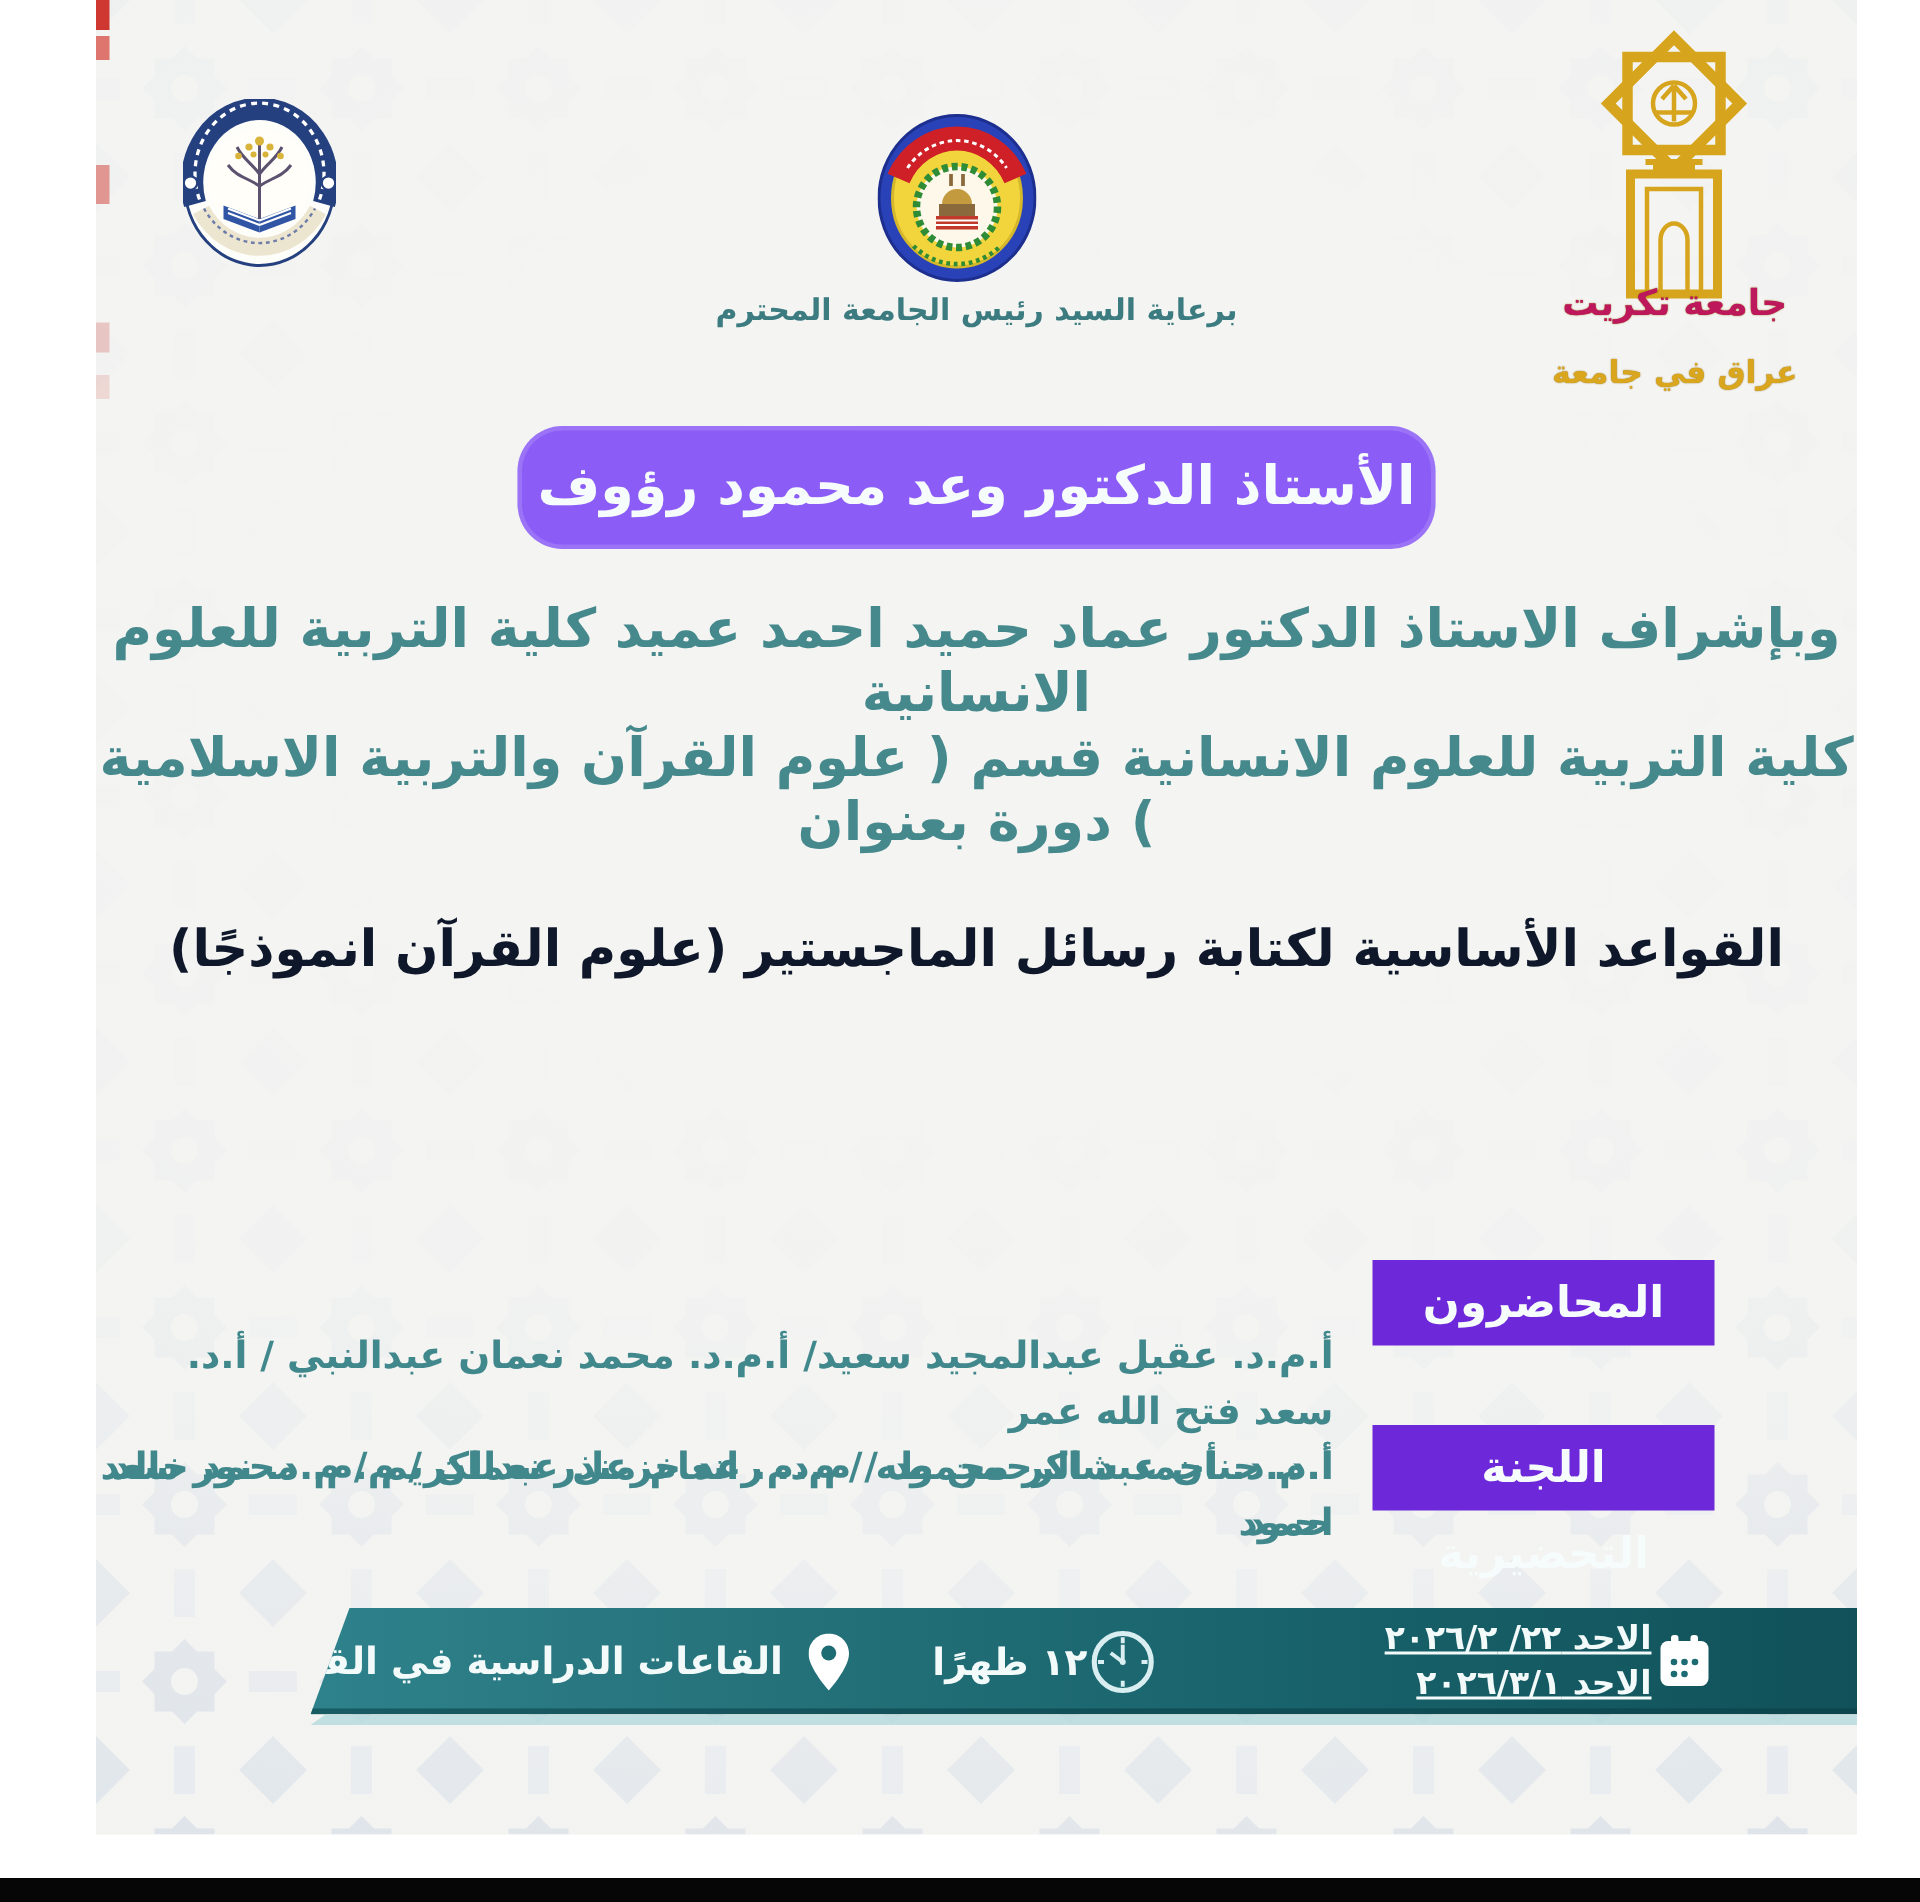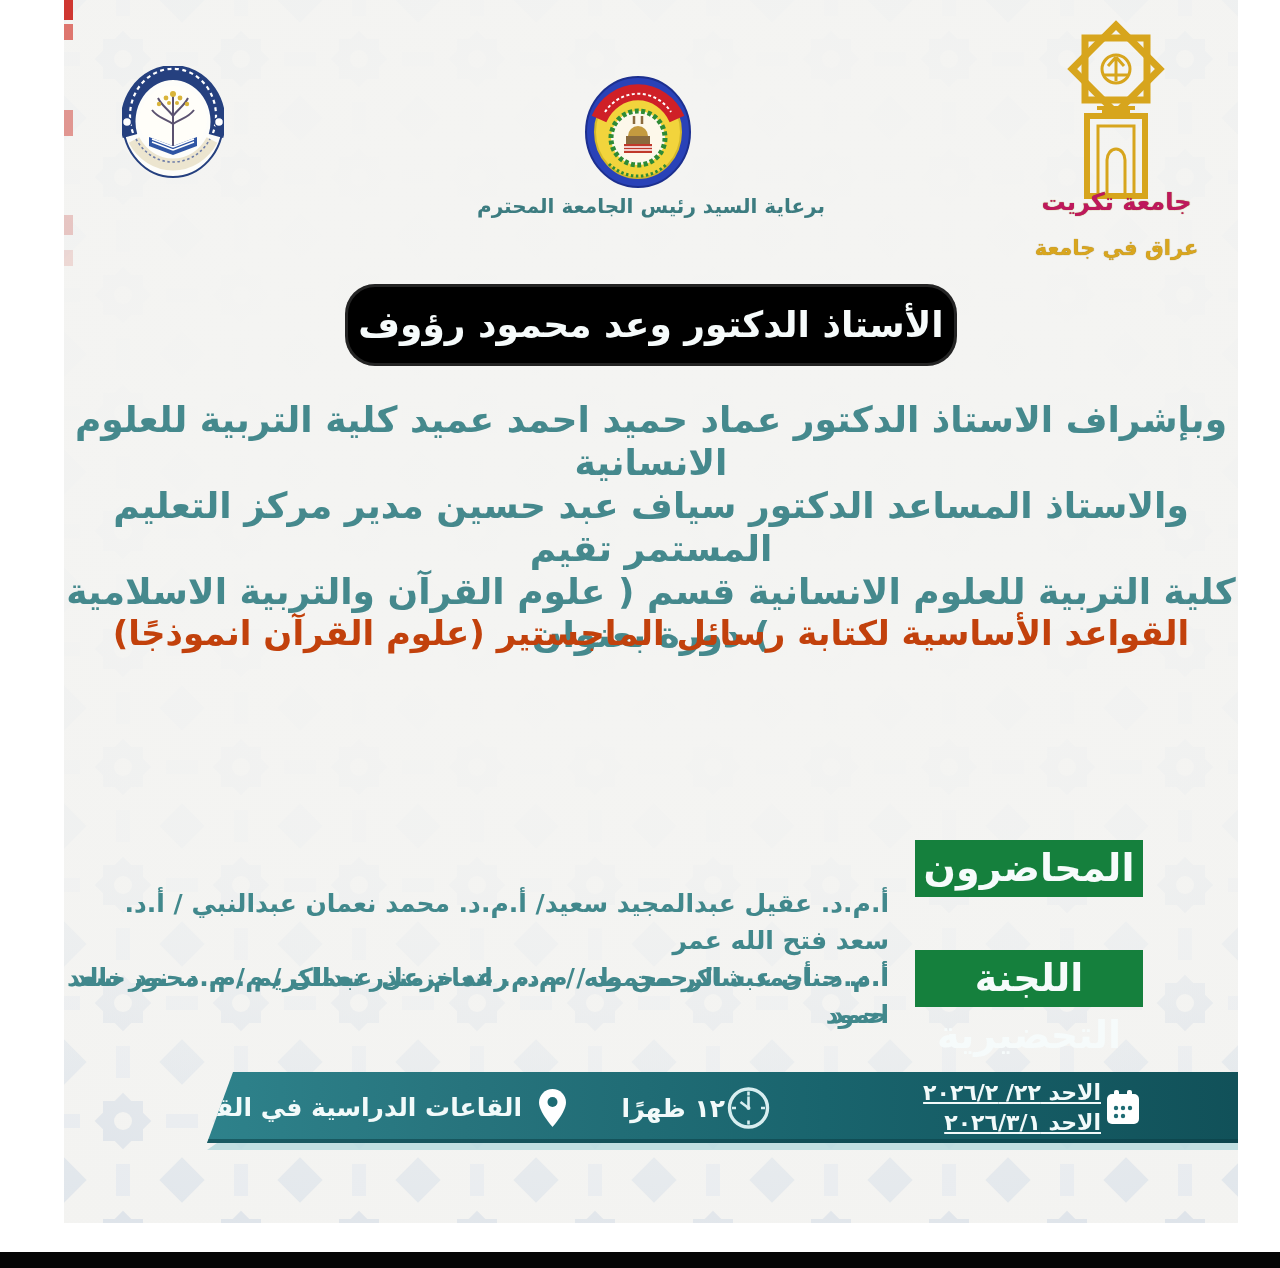--- a/index.html
+++ b/index.html
@@ -20,30 +20,30 @@
   .logo-gold{position:absolute;right:4px;top:20px;width:235px;height:252px;text-align:center;}
   .gold-callig{position:absolute;top:168px;left:0;right:0;font-size:24px;font-weight:700;
                color:#be185d;white-space:nowrap;text-shadow:0 0 1px #8a6508;}
   .gold-slogan{position:absolute;top:216px;left:0;right:0;font-size:21px;font-weight:700;
                color:#d9a61e;text-shadow:0 0 1px #8a6508;}
 
   
   .patronage{position:absolute;top:194px;left:0;width:100%;text-align:center;
              font-size:20px;font-weight:700;color:#3c7c80;}
   .pill{position:absolute;top:284px;left:50%;transform:translateX(-50%);width:612px;height:82px;
-        background:#000000;border-radius:30px;color:#f6fbfb;font-size:36px;font-weight:700;
+        background:#8b5cf6;border-radius:30px;color:#f6fbfb;font-size:36px;font-weight:700;
         text-align:center;line-height:82px;box-shadow:inset 0 0 0 3px rgba(255,255,255,.14);}
   .supervision{position:absolute;top:398px;left:0;width:100%;text-align:center;
                font-size:36px;font-weight:700;color:#45898d;line-height:43px;}
   .course-title{position:absolute;top:613px;left:0;width:100%;text-align:center;
-                font-size:34px;font-weight:700;color:#c2410c;}
-
-  
-  .label-box{position:absolute;width:228px;height:57px;background:#15803d;color:#f6fbfb;
-             text-align:center;font-size:38px;font-weight:700;line-height:57px;margin-left:12px;}
+                font-size:34px;font-weight:700;color:#0f172a;}
+
+  
+  .label-box{position:absolute;width:228px;height:57px;background:#6d28d9;color:#f6fbfb;
+             text-align:center;font-size:29px;font-weight:700;line-height:57px;margin-left:12px;}
   .lec-box{top:840px;right:95px;}
   .com-box{top:950px;right:95px;}
   .names{position:absolute;right:349px;text-align:right;font-size:25px;font-weight:700;
          color:#41888c;line-height:37px;}
   .lec-names{top:841px;margin-top:44px;}
   .com-names{top:959px;}
 
   
   .footer-bar{position:absolute;top:1072px;left:143px;right:0;height:71px;
       background:linear-gradient(to left,#115159 0%,#19646d 40%,#27747d 75%,#2e828b 100%);
@@ -168,21 +168,20 @@
       <div class="gold-slogan">عراق في جامعة</div>
     </div>
 
     <div class="patronage">برعاية السيد رئيس الجامعة المحترم</div>
     <div class="pill">
       <span>الأستاذ الدكتور وعد محمود رؤوف</span>
     </div>
 
     <div class="supervision">
       <div>وبإشراف  الاستاذ الدكتور عماد حميد احمد عميد كلية التربية للعلوم الانسانية</div>
-      <div>والاستاذ المساعد الدكتور سياف عبد حسين مدير مركز التعليم المستمر تقيم</div>
       <div>كلية التربية للعلوم الانسانية قسم ( علوم القرآن والتربية الاسلامية ) دورة بعنوان</div>
     </div>
 
     <div class="course-title">القواعد الأساسية لكتابة رسائل الماجستير (علوم القرآن انموذجًا)</div>
 
     <div class="label-box lec-box">
       <span>المحاضرون</span>
     </div>
     <div class="names lec-names">
       <div>أ.م.د. عقيل عبدالمجيد سعيد/ أ.م.د. محمد نعمان عبدالنبي / أ.د. سعد فتح الله عمر</div>

